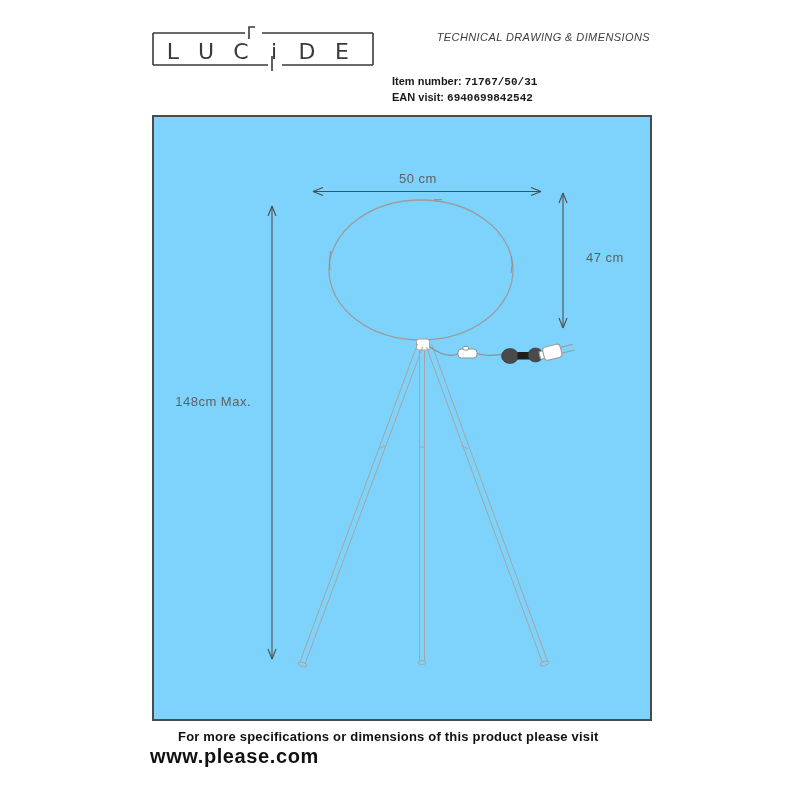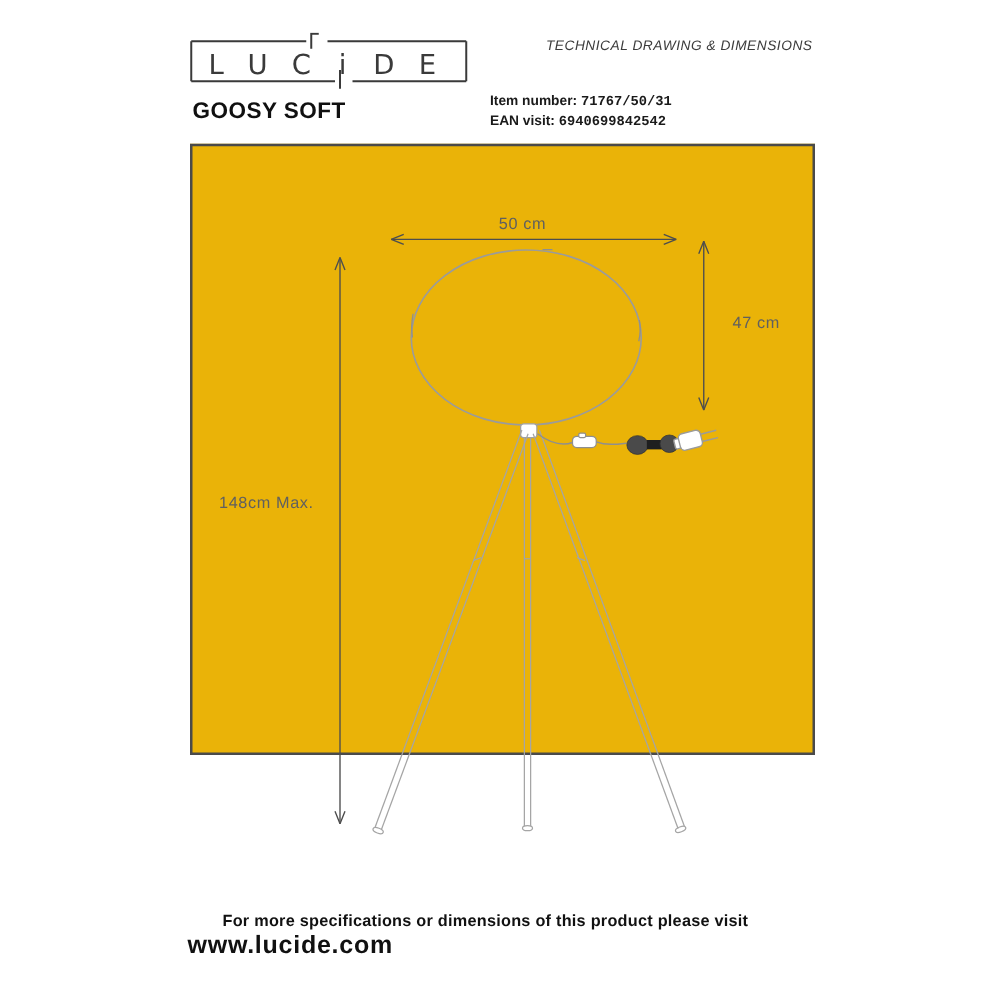--- a/index.html
+++ b/index.html
@@ -28,24 +28,24 @@
   }
   .codes{
     position:absolute;left:392px;top:74px;
     font-size:11px;line-height:15px;color:#1a1a1a;
   }
   .codes b{font-weight:700;text-align:right;}
   .codes span{font-weight:600;font-family:Liberation Mono, monospace;}
   
   .draw-box{
     position:absolute;left:152px;top:115px;
-    width:500px;height:489px;
+    width:500px;height:606px;
     border:2px solid #4a4a4a;
     box-sizing:border-box;
-    background:#eab308;
+    background:#7dd3fc;
   }
   svg .shade{stroke:#9b9b9b;stroke-width:1.3;fill:none;}
   svg .seam{stroke:#8f8f8f;stroke-width:1;fill:none;}
   svg .leg{stroke:#a5a5a5;stroke-width:1;fill:none;}
   svg .hub{stroke:#a0a0a0;stroke-width:1;fill:#ffffff;}
   svg .cable{stroke:#8f8f8f;stroke-width:1.2;fill:none;}
   svg .switch{stroke:#8f8f8f;stroke-width:1;fill:#ffffff;}
   svg .dark{fill:#4a4a4a;stroke:#333333;stroke-width:.6;}
   svg .darkest{fill:#1f1f1f;stroke:none;}
   svg .plug{stroke:#9b9b9b;stroke-width:1.1;fill:#ffffff;}
@@ -79,21 +79,20 @@
     <text x="23" y="33" text-anchor="middle">L</text>
     <text x="56" y="33" text-anchor="middle">U</text>
     <text x="91" y="33" text-anchor="middle">C</text>
     <text x="124" y="33" text-anchor="middle">i</text>
     <text x="157" y="33" text-anchor="middle">D</text>
     <text x="192" y="33" text-anchor="middle">E</text>
   </svg>
 
   <div class="doc-title">TECHNICAL DRAWING &amp; DIMENSIONS</div>
 
-  <div class="product-name">GOOSY SOFT</div>
 
   <div class="codes">
     <div>
       <b>Item number:</b>
       <span>71767/50/31</span>
     </div>
     <div>
       <b>EAN visit:</b>
       <span>6940699842542</span>
     </div>
@@ -170,16 +169,16 @@
         <path class="dim" d="M118 89 L114 99 M118 89 L122 99"></path>
         <path class="dim" d="M118 542 L114 532 M118 542 L122 532"></path>
         <text class="dimtxt" x="97" y="289" text-anchor="end">148cm Max.</text>
       </g>
 
     </svg>
   </div>
 
   <div class="footer">
     <div class="line1">For more specifications or dimensions of this product please visit</div>
-    <div class="url">www.lucide.com</div>
+    <div class="url">www.please.com</div>
   </div>
 
 </div>
 
 </body></html>

